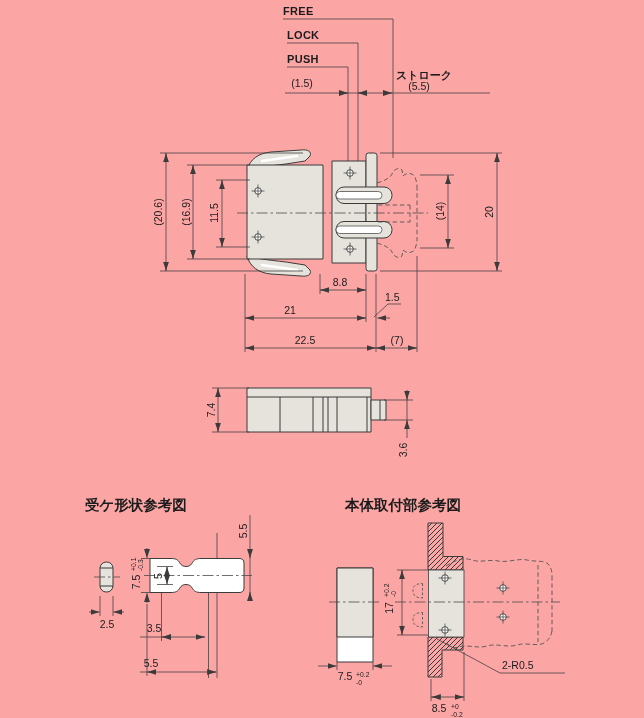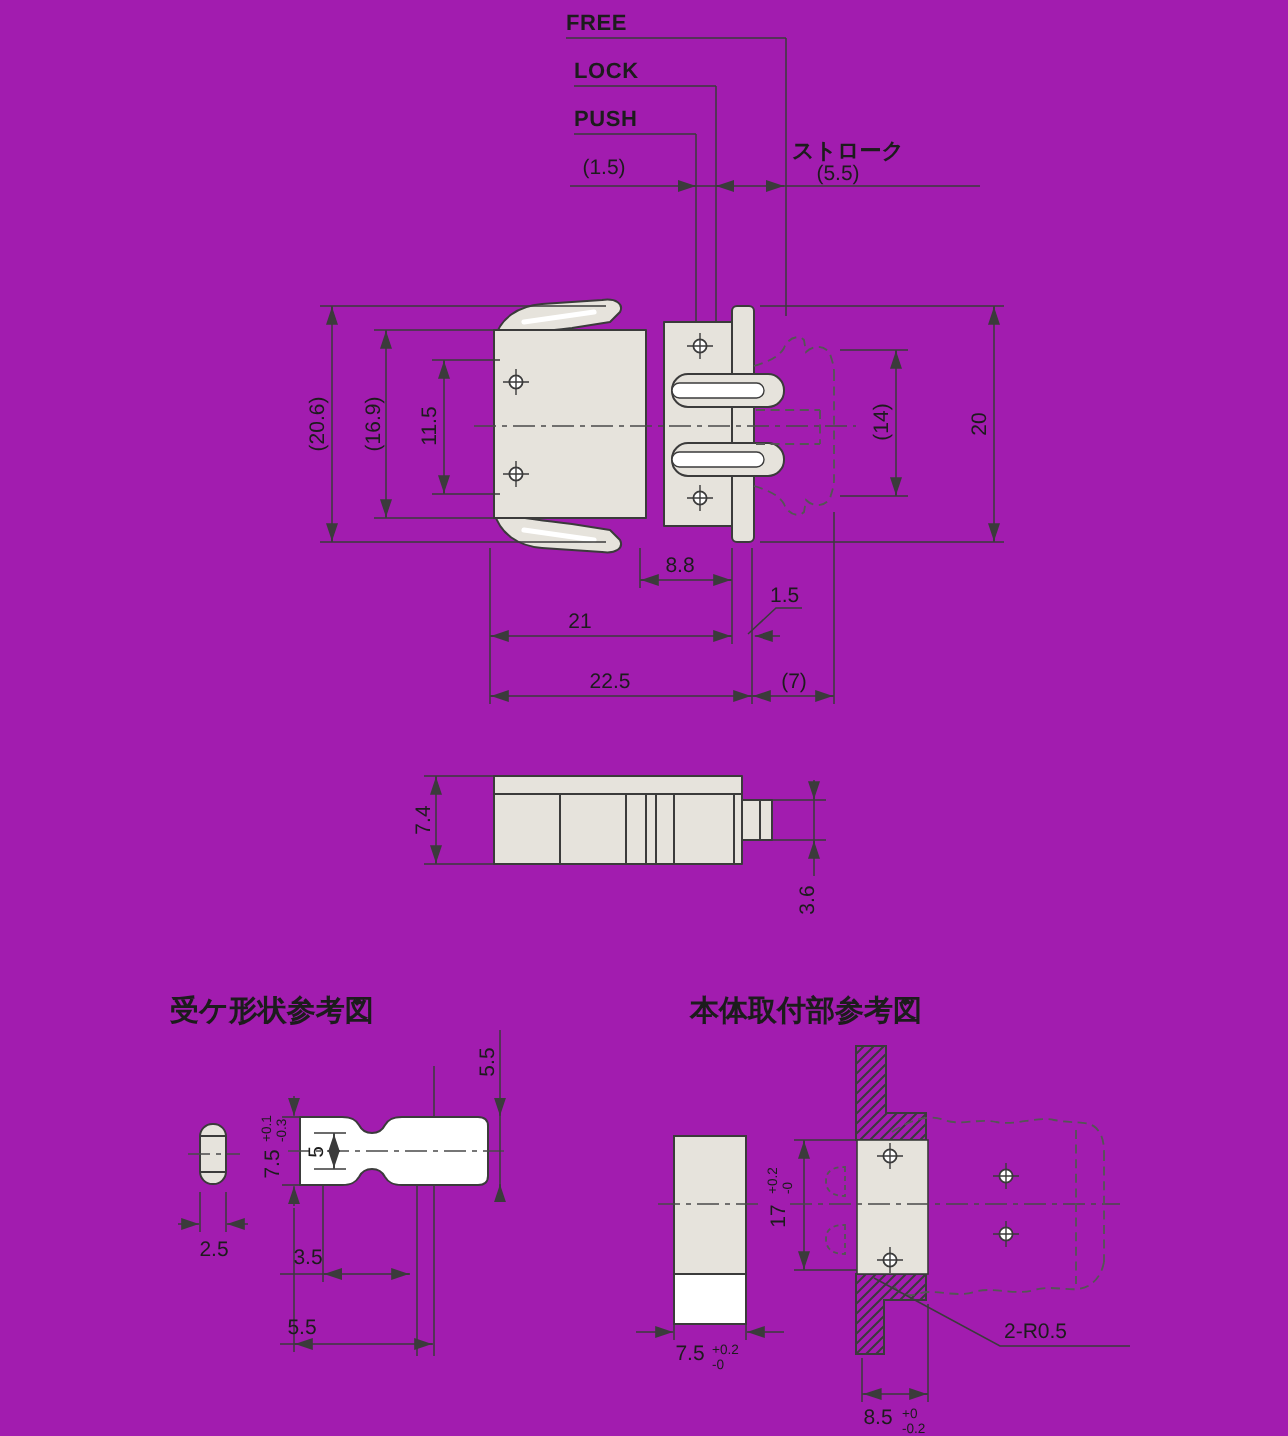--- a/index.html
+++ b/index.html
@@ -1,16 +1,16 @@
 <!DOCTYPE html>
 <html><head>
 <meta charset="utf-8">
 <style>
   html,body{margin:0;padding:0;background:#ffffff;}
-  .stage{width:644px;height:718px;position:relative;background:#a21caf;overflow:hidden;}
+  .stage{width:644px;height:718px;position:relative;background:#fca5a5;overflow:hidden;}
   svg{display:block;}
   text{font-family:"Liberation Sans","DejaVu Sans",sans-serif;fill:#1c1c1c;}
   .d{font-size:10.5px;}
   .lbl{font-size:11px;font-weight:bold;letter-spacing:.3px;}
   .jp{font-size:11px;font-weight:bold;}
   .ttl{font-size:14.5px;font-weight:bold;}
   .tol{font-size:6.8px;}
   .part{fill:#e6e3dc;stroke:#3b3b3b;stroke-width:1;stroke-linejoin:round;}
   .wht{fill:#ffffff;stroke:#3b3b3b;stroke-width:1;stroke-linejoin:round;}
   .ln{stroke:#3b3b3b;stroke-width:1;fill:none;stroke-linejoin:round;}

